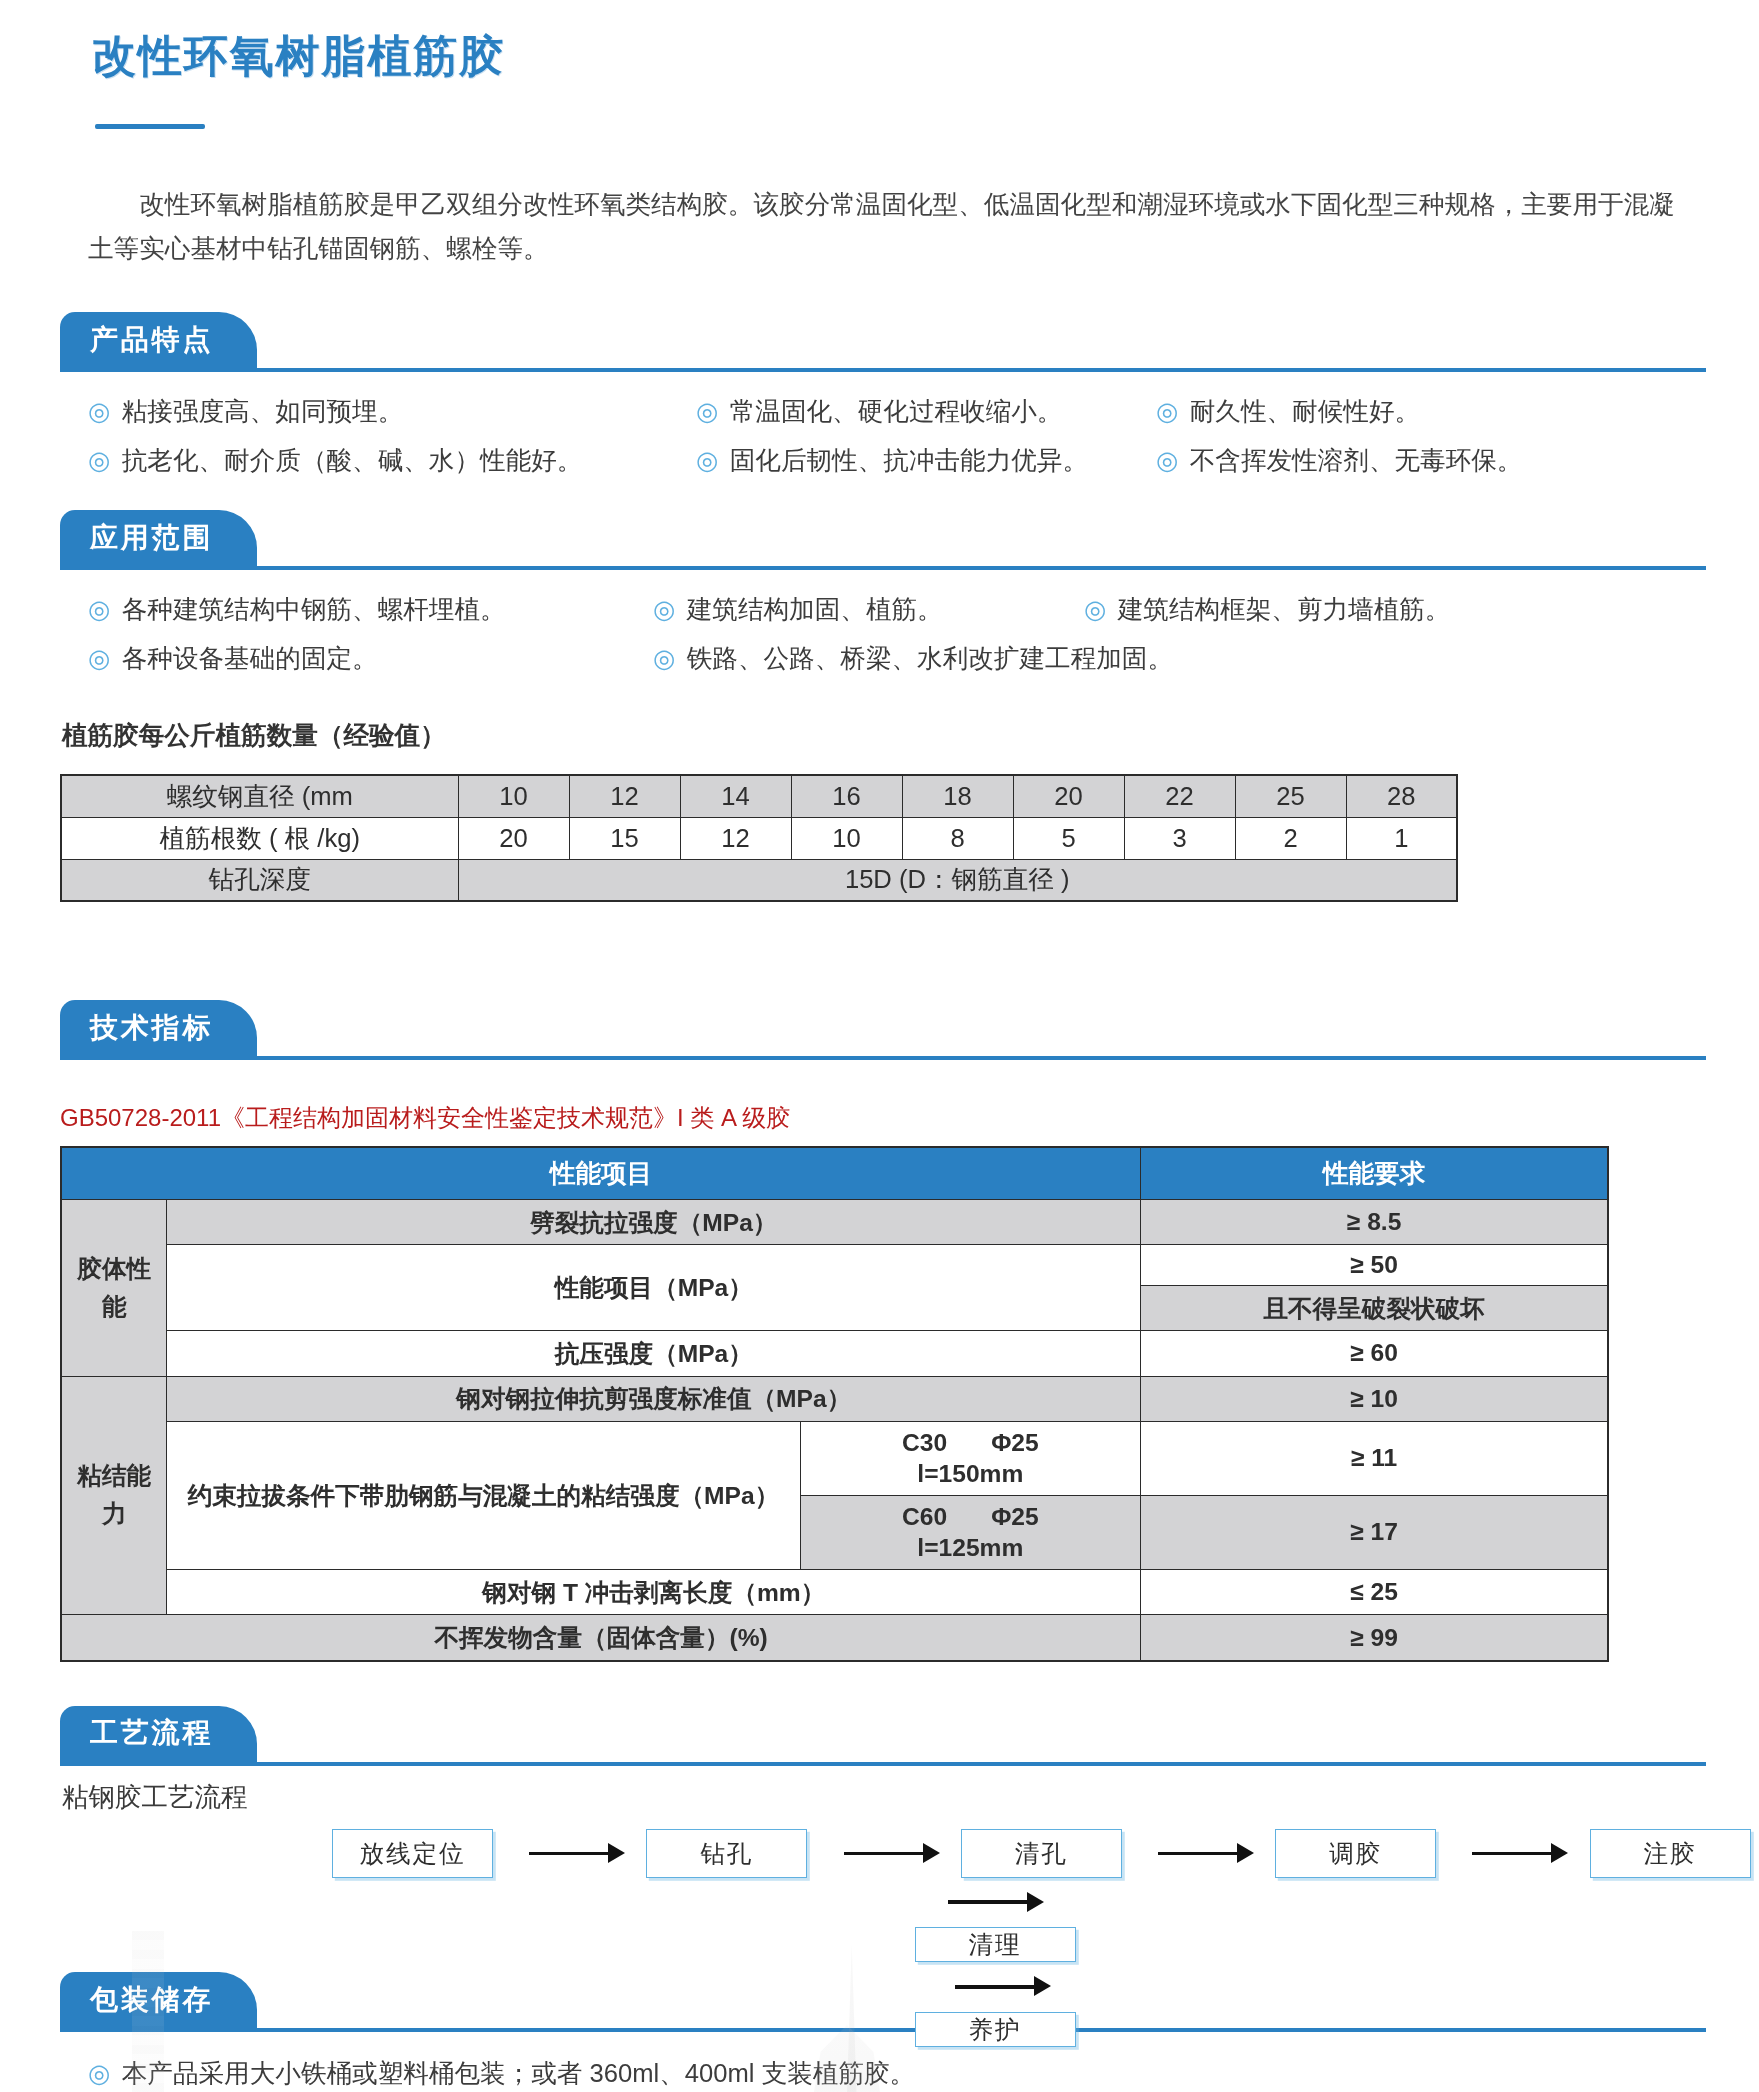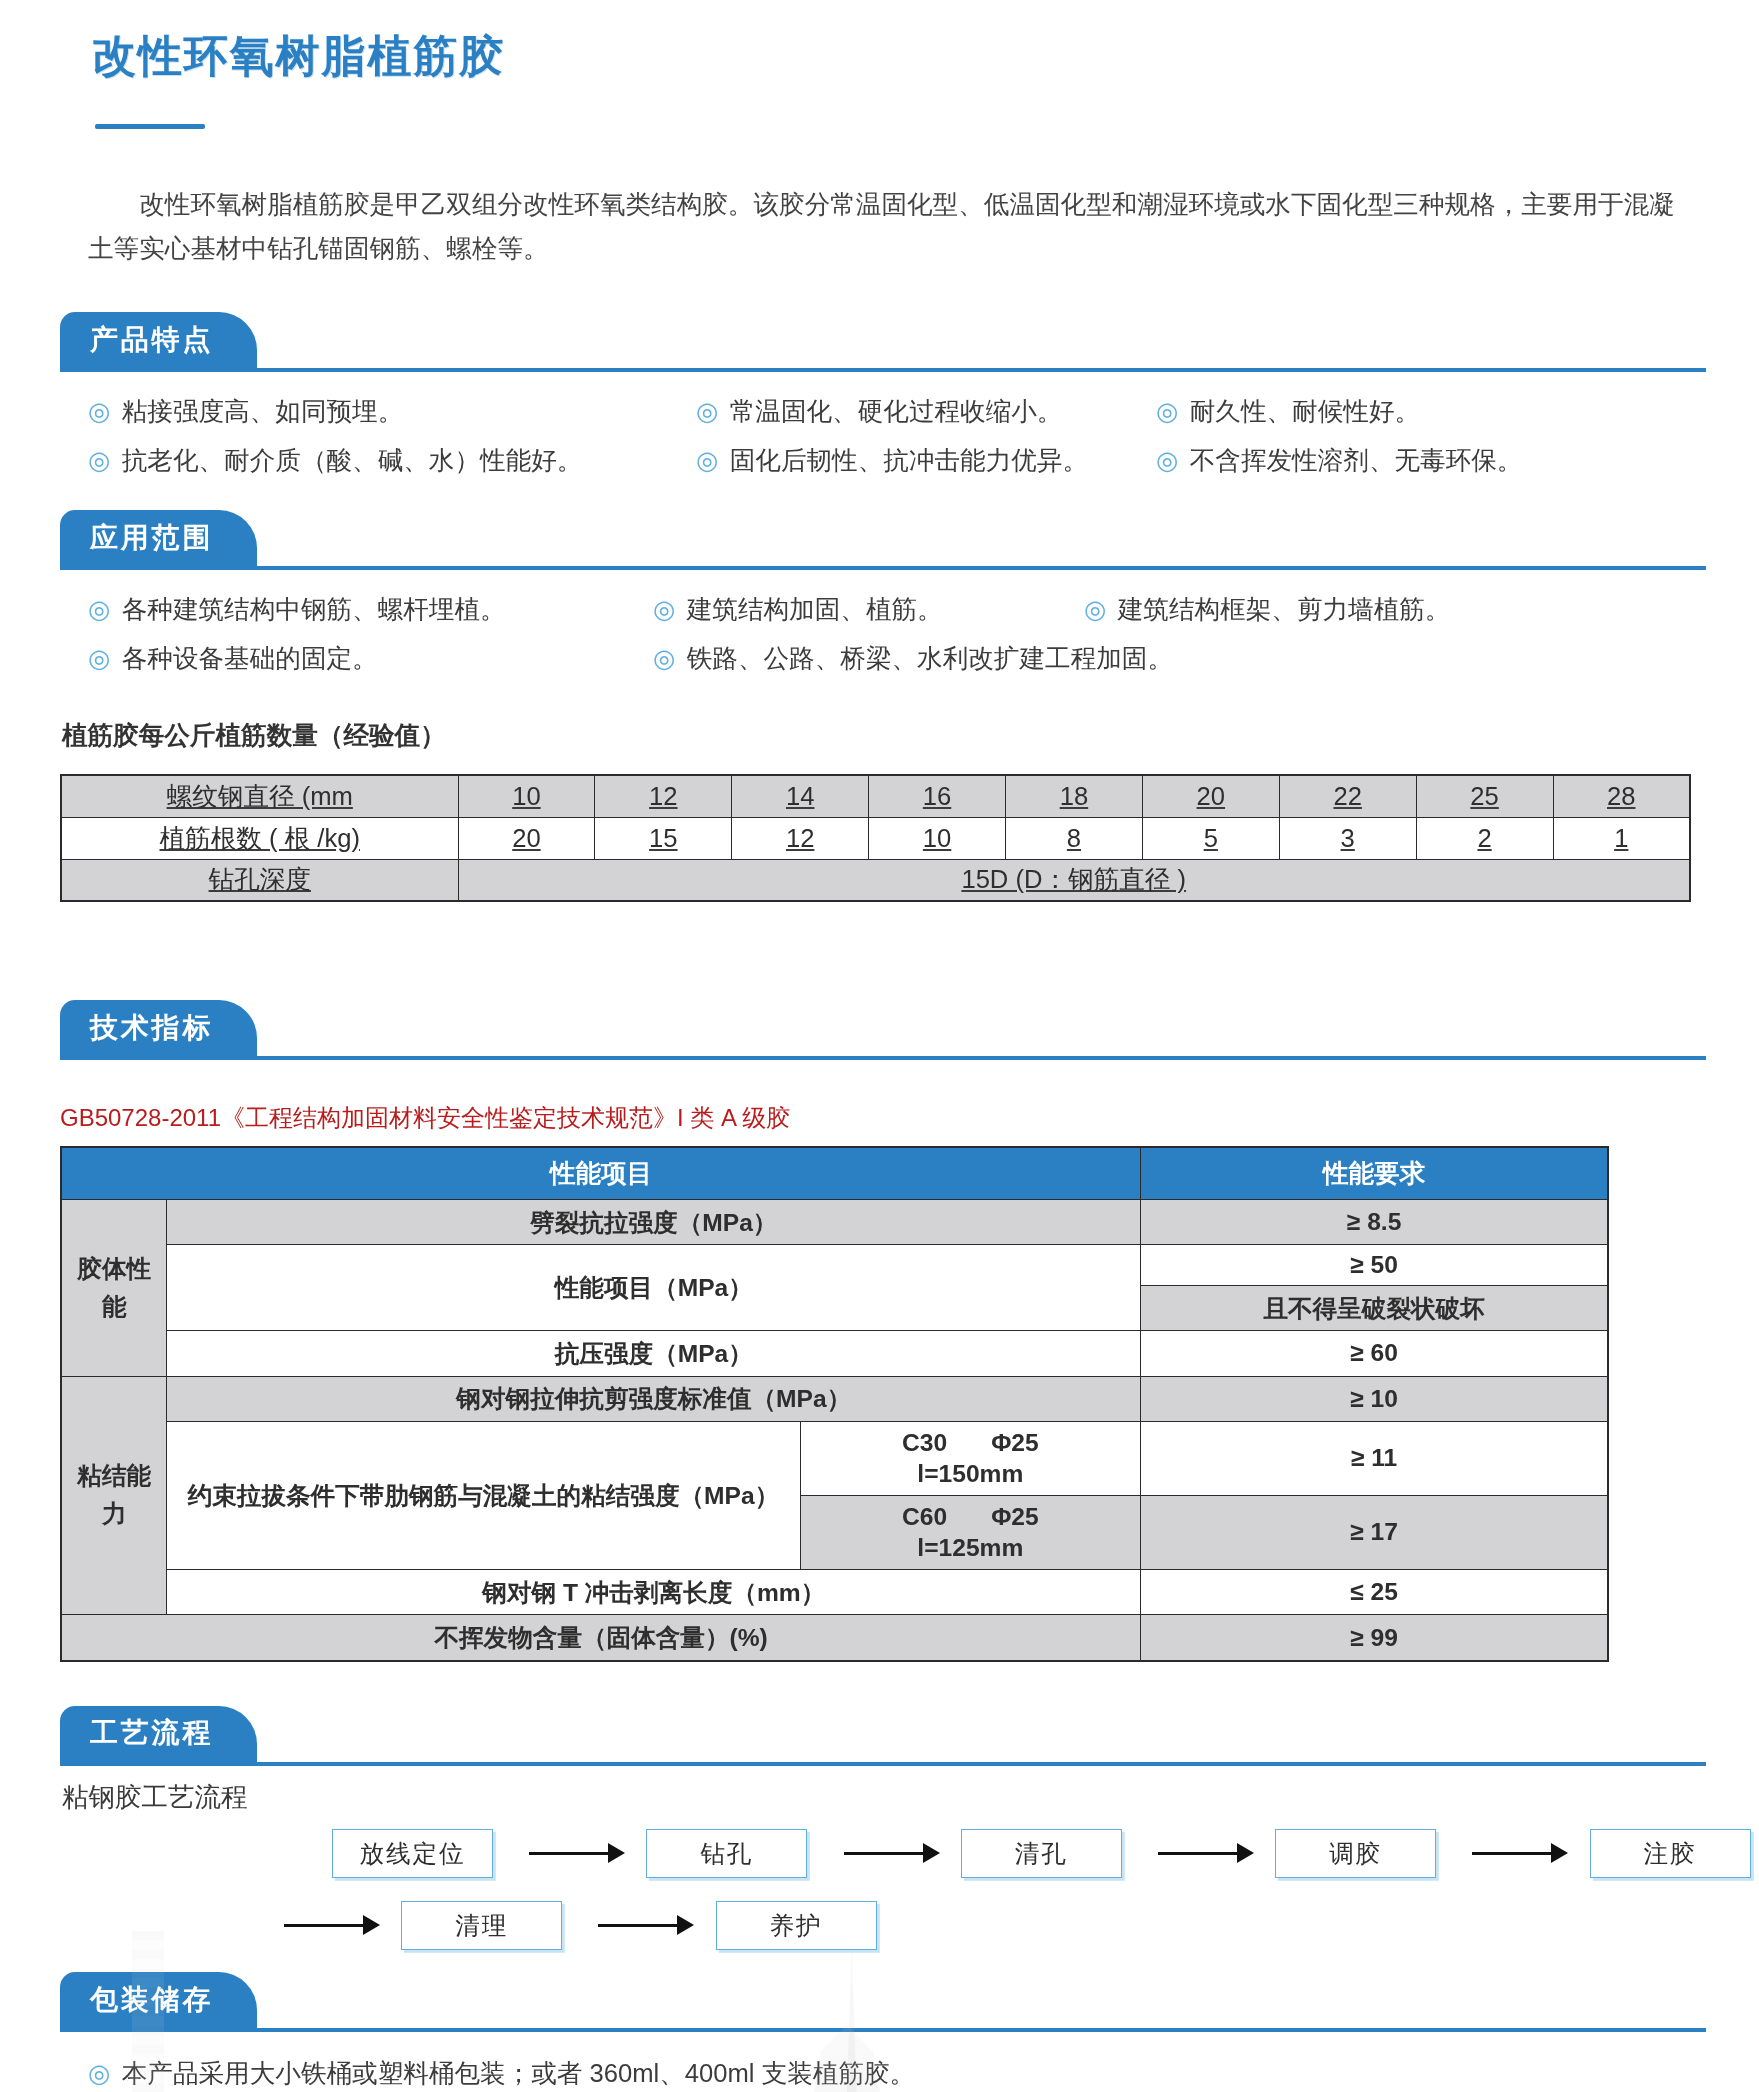--- a/index.html
+++ b/index.html
@@ -52,21 +52,21 @@
   .b-item{display:flex;align-items:flex-start;white-space:nowrap;}
   .bullet{color:var(--accent_light,#5fb0e0);margin-right:11.4px;font-size:25.6px;}
   .feat .c1{width:608px;}
   .feat .c2{width:460px;}
   .app .c1{width:565px;}
   .app .c2{width:431px;}
 
   
   .tbl-heading{margin:44px 0 0 1.9px;font-size:25.6px;font-weight:bold;color:#333;}
   table{border-collapse:collapse;}
-  .rebar{width:1631px;margin-top:21px;table-layout:fixed;border:2.8px solid var(--border_dark,#2b2b2b);text-decoration:underline;}
+  .rebar{width:1398px;margin-top:21px;table-layout:fixed;border:2.8px solid var(--border_dark,#2b2b2b);}
   .rebar td,.rebar th{
     border:1.9px solid var(--border_dark,#2b2b2b);
     font-size:25.6px;font-weight:normal;text-align:center;height:42px;color:#2e2e2e;
   }
   .rebar col.lab{width:397px;}
   .gray-bg{background:var(--table_gray,#d3d3d5);}
   .white-bg{background:#ffffff;}
 
   
   .tech-caption{width:1549px;margin-top:42px;font-size:24px;color:#b91c1c;}
@@ -84,21 +84,21 @@
   .tech .r{height:42px;}
   .tech .r-s{height:38px;}
   .tech .r-d{height:74px;}
   .cond{display:flex;justify-content:center;gap:44px;}
   .cond-l{display:block;margin-top:3.8px;}
 
   
   .proc-sub{margin:13.2px 0 0 1.9px;font-size:26.5px;color:#3a3a3a;}
   .flow-row{display:flex;align-items:center;height:51px;gap:23px;}
   .flow-row1{margin:13.2px 0 0 272px;}
-  .flow-row2{margin:21px 0 0 224px;}
+  .flow-row2{margin:21px 0 0 224px;flex-direction:column;}
   .fbox{
     min-width:161px;height:49px;padding:0 24.6px;
     border:1.9px solid var(--accent_light,#5fb0e0);
     box-shadow:2.8px 2.8px 0 rgba(95,176,224,.35);
     display:flex;align-items:center;justify-content:center;
     font-size:24.6px;color:#2e2e2e;background:#fff;letter-spacing:1.9px;
   }
   .arrow{position:relative;width:81px;height:3.8px;background:#111;margin:0 13.2px;flex:none;}
   .arrow::after{
     content:"";position:absolute;right:-15px;top:-8.5px;

